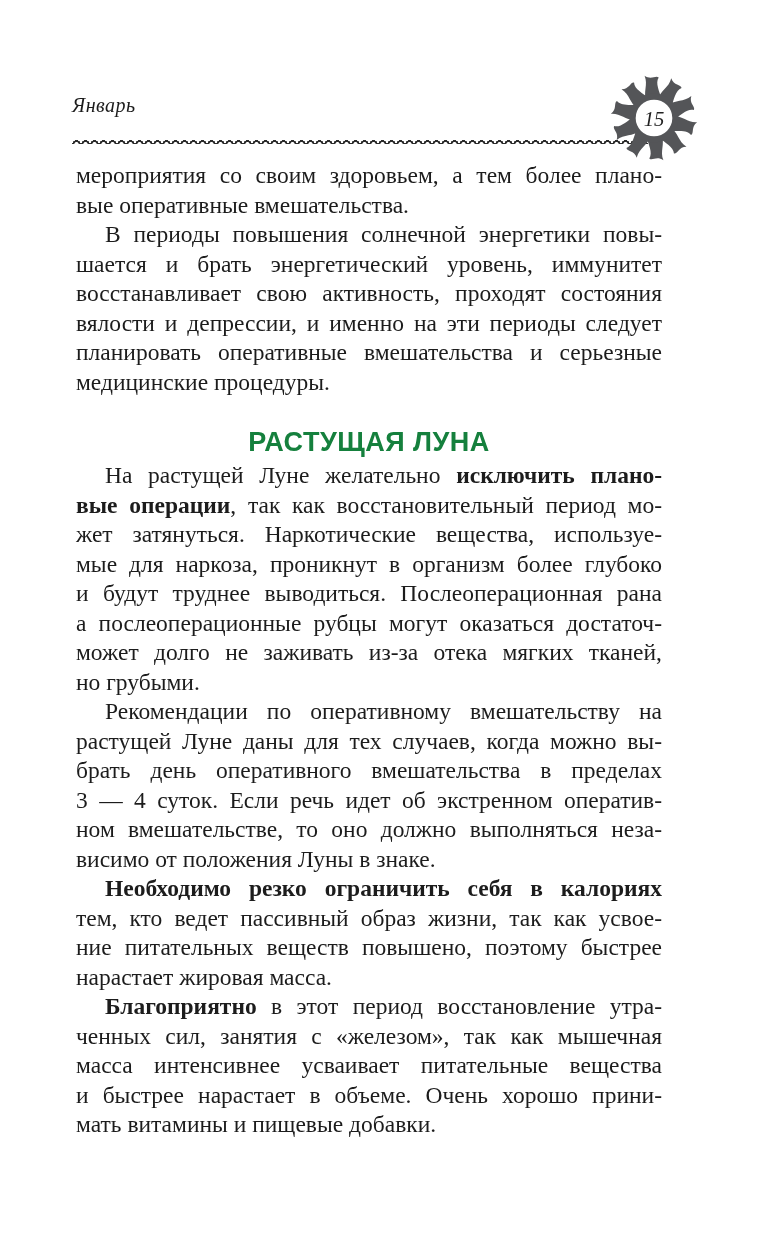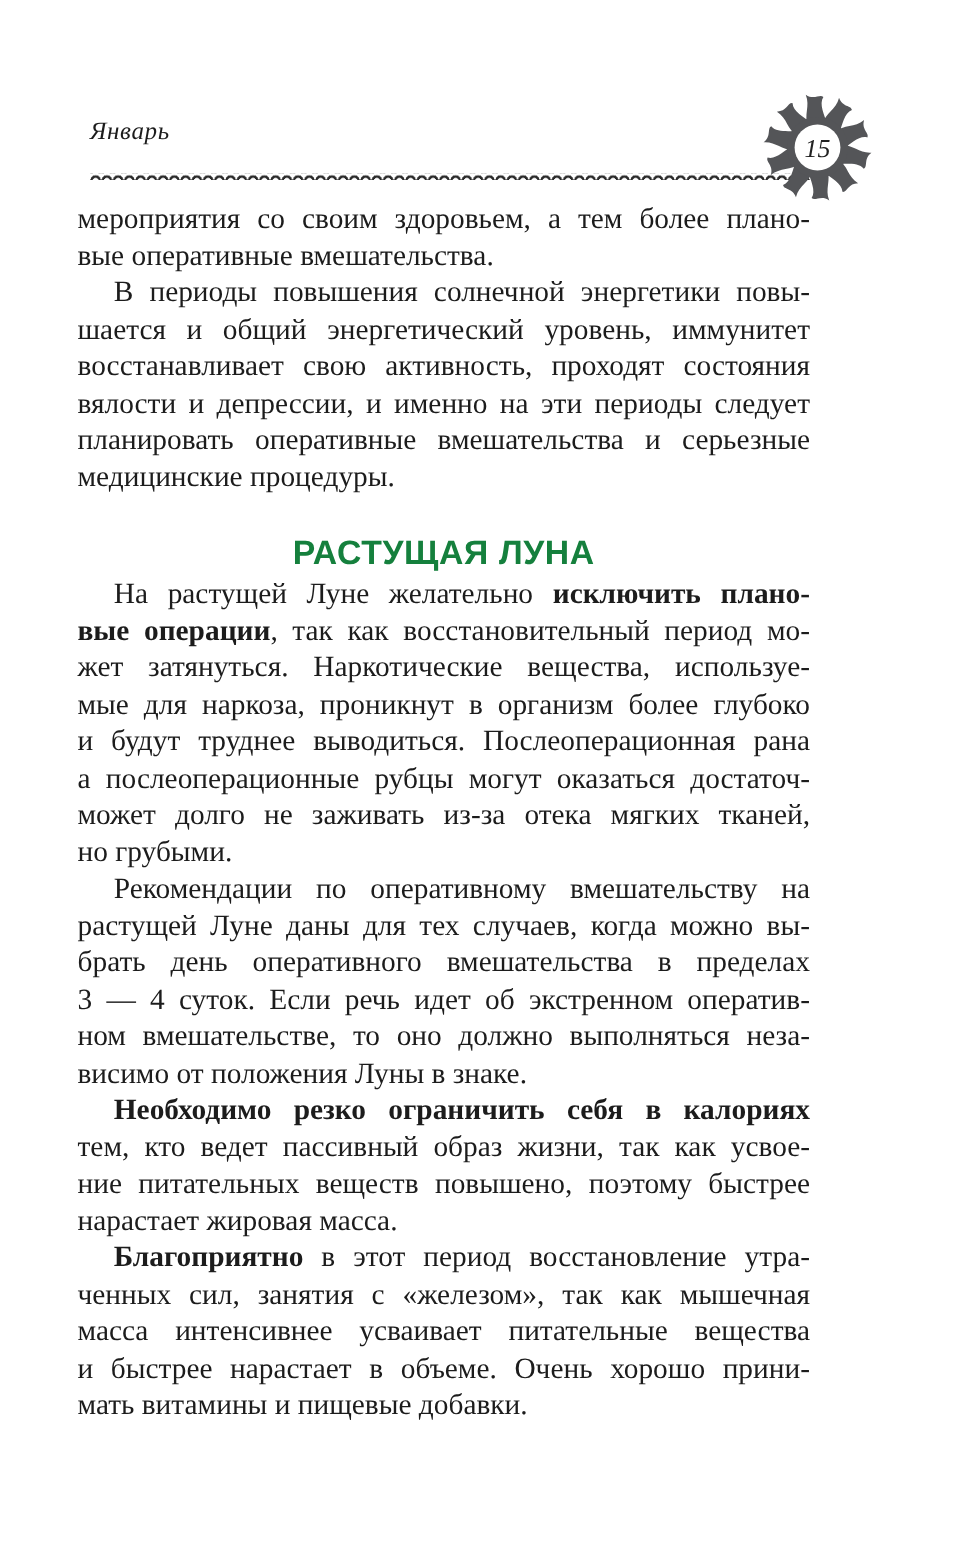--- a/index.html
+++ b/index.html
@@ -32,21 +32,21 @@
   .sun{
     position:absolute;left:606px;top:71px;width:96px;height:94px;
     color:var(--ornament);
   }
   .sun .pagenum{
     font-family:"Liberation Serif","DejaVu Serif",serif;
     font-style:italic;font-size:22px;fill:#222222;
     text-anchor:middle;
   }
   .body-text{
-    position:absolute;left:62px;top:161px;width:586px;
+    position:absolute;left:76px;top:161px;width:586px;
     font-size:23.5px;line-height:29.5px;
   }
   .para{margin:0;}
   .tline{
     text-align:justify;
     text-align-last:justify;
     -moz-text-align-last:justify;
     white-space:normal;
   }
   .tline.lastline{text-align-last:left;-moz-text-align-last:left;}
@@ -88,21 +88,21 @@
     <text x="50" y="58" class="pagenum">15</text>
   </svg>
 
   <div class="body-text">
       <div class="para">
         <div class="tline">мероприятия со своим здоровьем, а тем более плано-</div>
         <div class="tline lastline">вые оперативные вмешательства.</div>
       </div>
       <div class="para">
         <div class="tline firstline">В периоды повышения солнечной энергетики повы-</div>
-        <div class="tline">шается и общий энергетический уровень, иммунитет</div>
+        <div class="tline">шается и брать энергетический уровень, иммунитет</div>
         <div class="tline">восстанавливает свою активность, проходят состояния</div>
         <div class="tline">вялости и депрессии, и именно на эти периоды следует</div>
         <div class="tline">планировать оперативные вмешательства и серьезные</div>
         <div class="tline lastline">медицинские процедуры.</div>
       </div>
       <div class="heading">РАСТУЩАЯ ЛУНА</div>
       <div class="para">
         <div class="tline firstline">На растущей Луне желательно <b>исключить плано-</b></div>
         <div class="tline"><b>вые операции</b>, так как восстановительный период мо-</div>
         <div class="tline">жет затянуться. Наркотические вещества, используе-</div>

